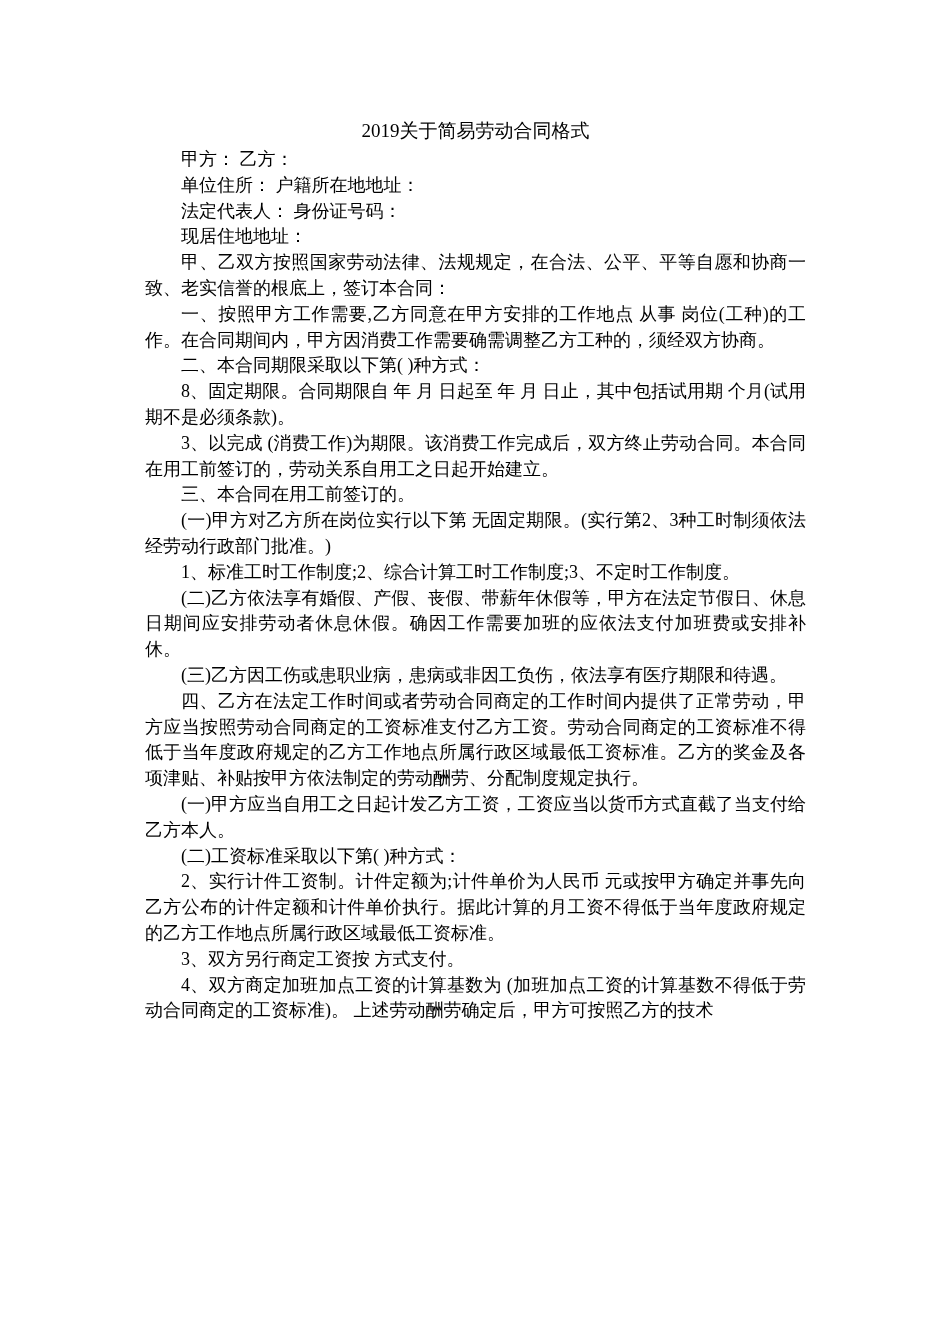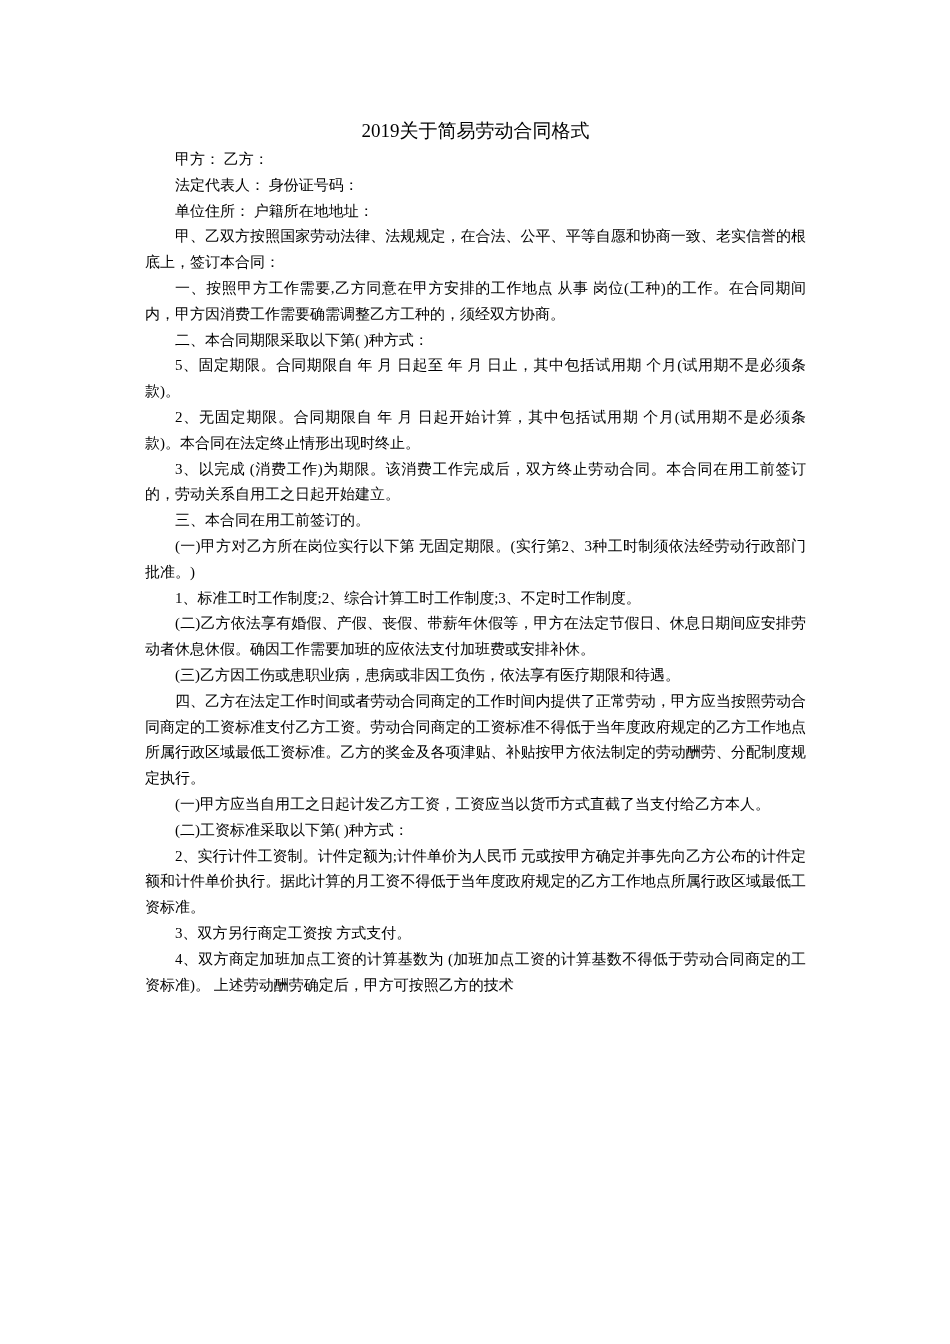--- a/index.html
+++ b/index.html
@@ -20,42 +20,42 @@
   }
   .doc-title {
     font-size: 19px;
     font-weight: normal;
     text-align: center;
     margin: 0 0 3px 0;
     line-height: 26px;
     color: #000000;
   }
   .para {
-    font-size: 15px;
+    font-size: 18px;
     line-height: 25.8px;
     margin: 0;
     text-indent: 2em;
     text-align: justify;
     word-break: break-all;
     color: #000000;
   }
 </style>
 </head>
 <body>
 
 <div class="page">
   <h1 class="doc-title">2019关于简易劳动合同格式</h1>
   <p class="para">甲方： 乙方：</p>
+  <p class="para">单位住所： 户籍所在地地址：</p>
   <p class="para">法定代表人： 身份证号码：</p>
-  <p class="para">单位住所： 户籍所在地地址：</p>
+  <p class="para">现居住地地址：</p>
   <p class="para">甲、乙双方按照国家劳动法律、法规规定，在合法、公平、平等自愿和协商一致、老实信誉的根底上，签订本合同：</p>
   <p class="para">一、按照甲方工作需要,乙方同意在甲方安排的工作地点 从事 岗位(工种)的工作。在合同期间内，甲方因消费工作需要确需调整乙方工种的，须经双方协商。</p>
   <p class="para">二、本合同期限采取以下第( )种方式：</p>
-  <p class="para">5、固定期限。合同期限自 年 月 日起至 年 月 日止，其中包括试用期 个月(试用期不是必须条款)。</p>
-  <p class="para">2、无固定期限。合同期限自 年 月 日起开始计算，其中包括试用期 个月(试用期不是必须条款)。本合同在法定终止情形出现时终止。</p>
+  <p class="para">8、固定期限。合同期限自 年 月 日起至 年 月 日止，其中包括试用期 个月(试用期不是必须条款)。</p>
   <p class="para">3、以完成 (消费工作)为期限。该消费工作完成后，双方终止劳动合同。本合同在用工前签订的，劳动关系自用工之日起开始建立。</p>
   <p class="para">三、本合同在用工前签订的。</p>
   <p class="para">(一)甲方对乙方所在岗位实行以下第 无固定期限。(实行第2、3种工时制须依法经劳动行政部门批准。)</p>
   <p class="para">1、标准工时工作制度;2、综合计算工时工作制度;3、不定时工作制度。</p>
   <p class="para">(二)乙方依法享有婚假、产假、丧假、带薪年休假等，甲方在法定节假日、休息日期间应安排劳动者休息休假。确因工作需要加班的应依法支付加班费或安排补休。</p>
   <p class="para">(三)乙方因工伤或患职业病，患病或非因工负伤，依法享有医疗期限和待遇。</p>
   <p class="para">四、乙方在法定工作时间或者劳动合同商定的工作时间内提供了正常劳动，甲方应当按照劳动合同商定的工资标准支付乙方工资。劳动合同商定的工资标准不得低于当年度政府规定的乙方工作地点所属行政区域最低工资标准。乙方的奖金及各项津贴、补贴按甲方依法制定的劳动酬劳、分配制度规定执行。</p>
   <p class="para">(一)甲方应当自用工之日起计发乙方工资，工资应当以货币方式直截了当支付给乙方本人。</p>
   <p class="para">(二)工资标准采取以下第( )种方式：</p>
   <p class="para">2、实行计件工资制。计件定额为;计件单价为人民币 元或按甲方确定并事先向乙方公布的计件定额和计件单价执行。据此计算的月工资不得低于当年度政府规定的乙方工作地点所属行政区域最低工资标准。</p>

